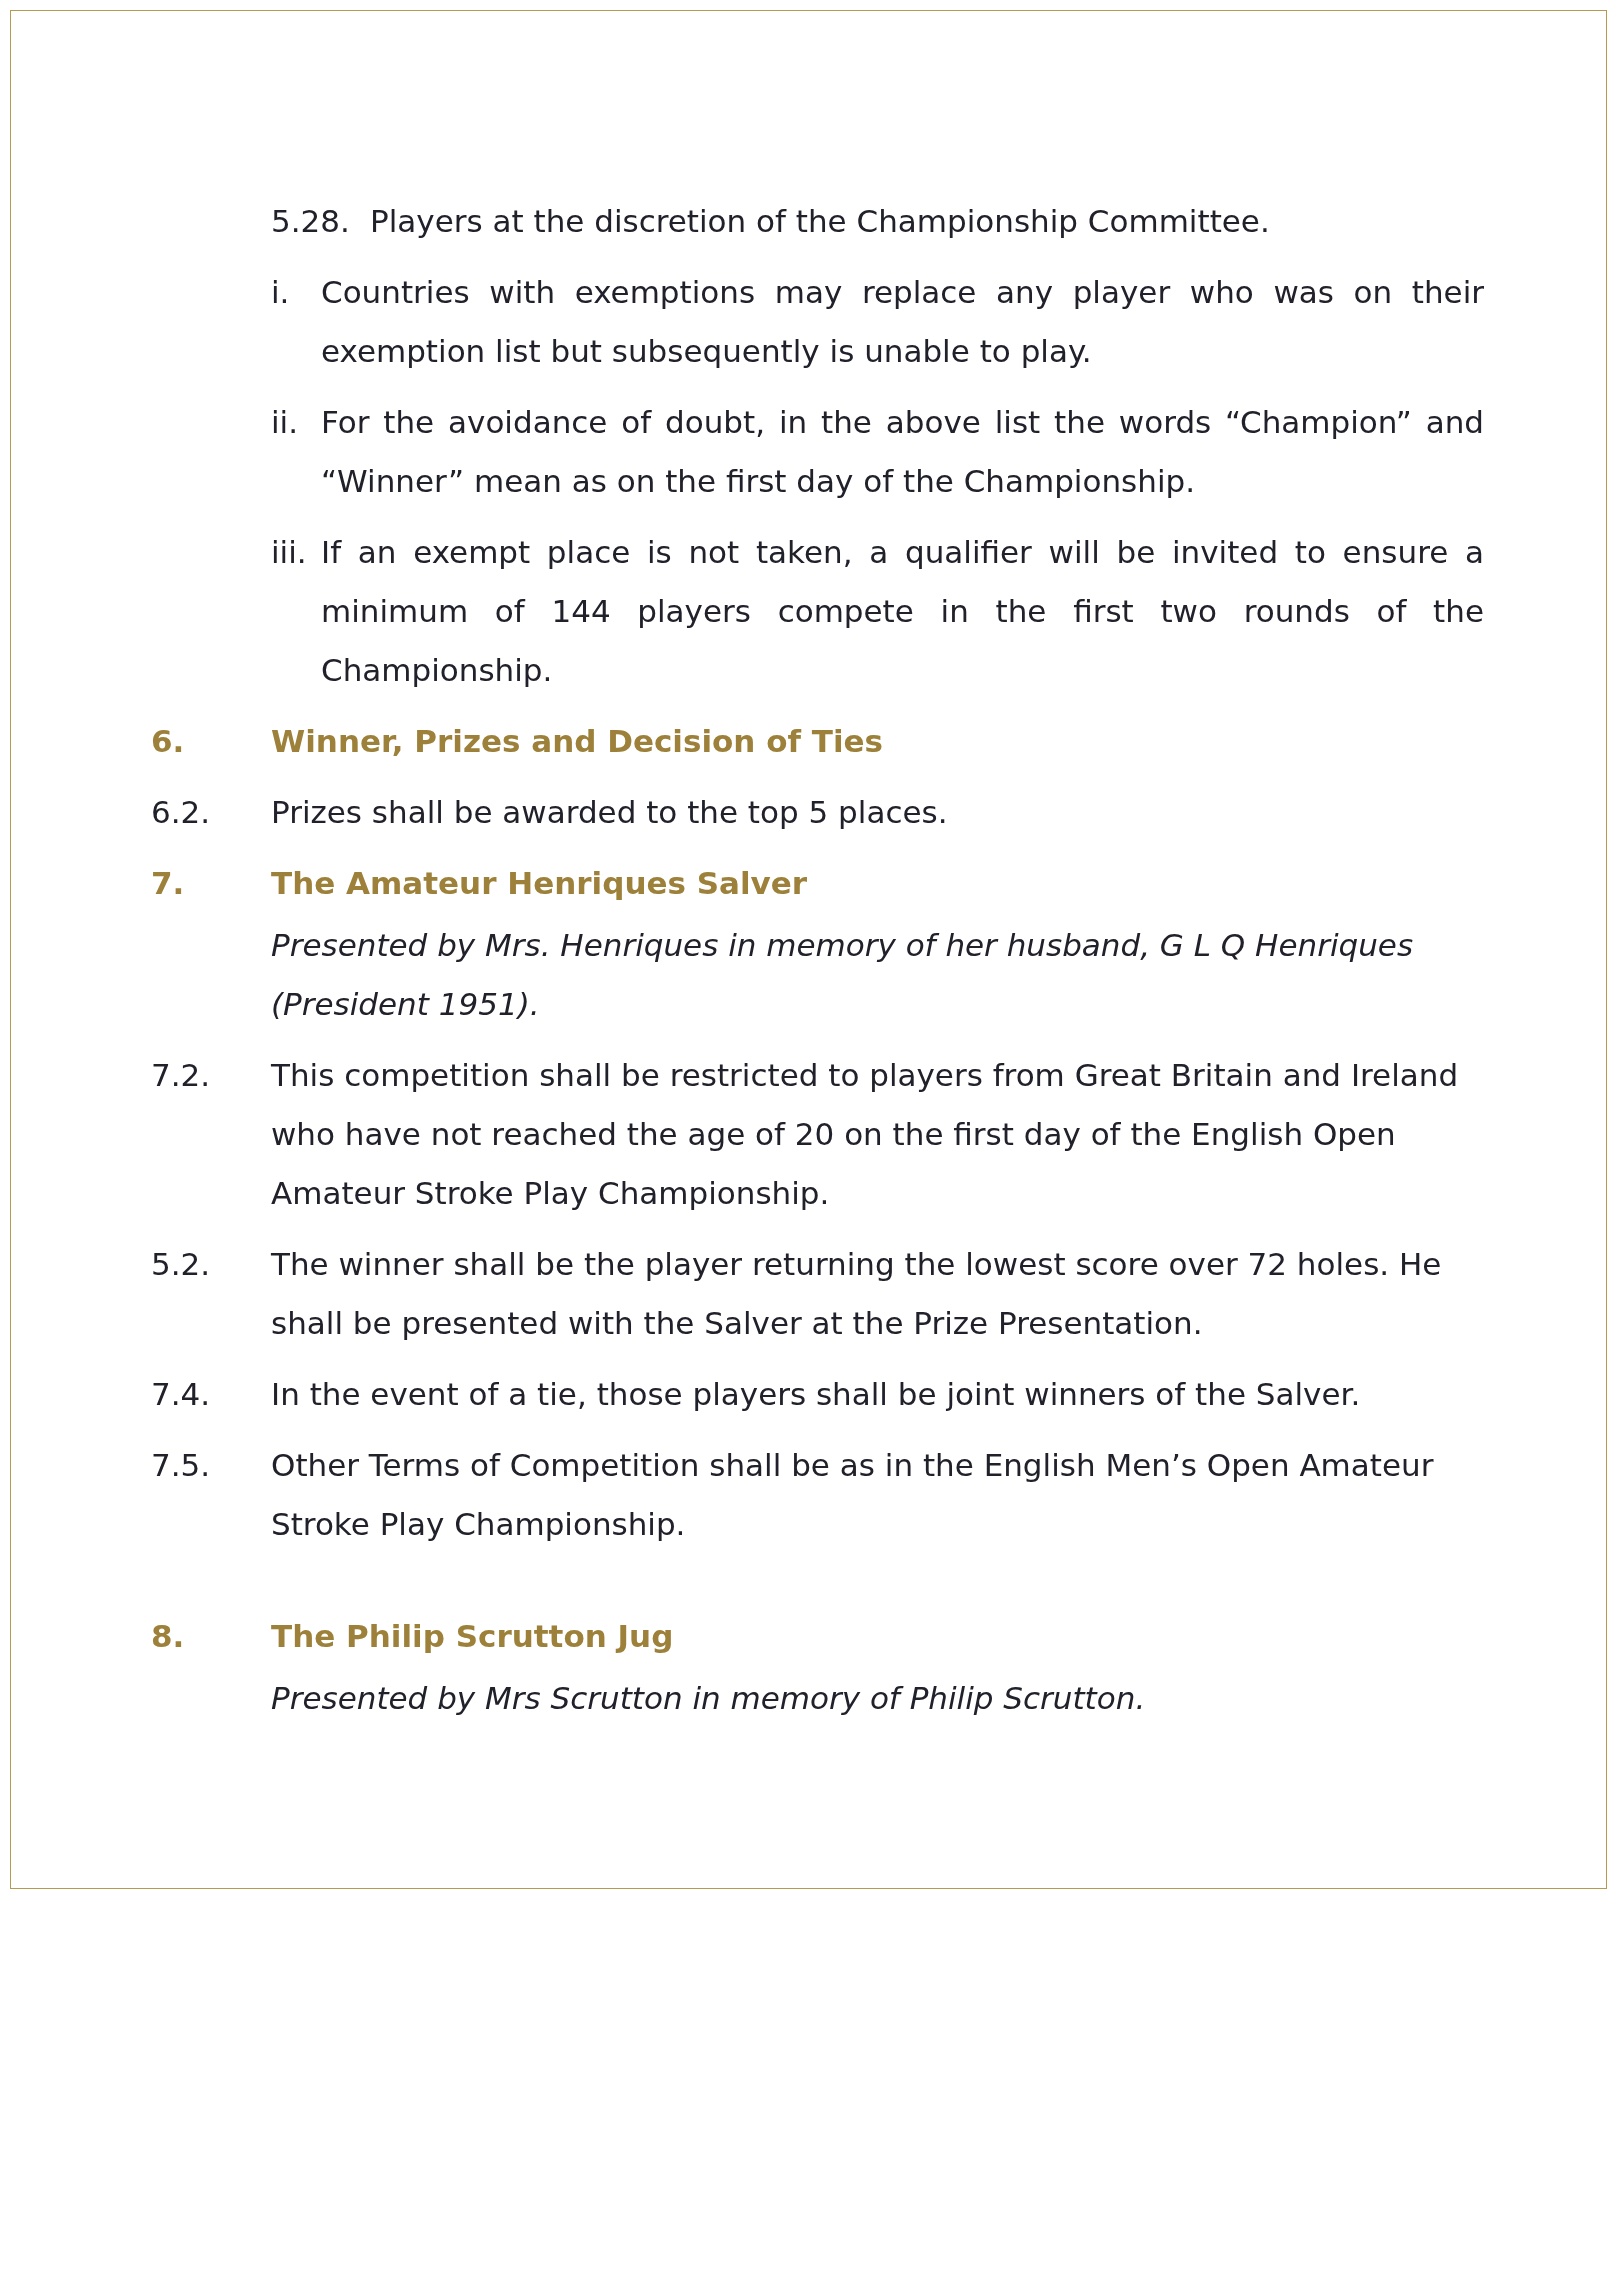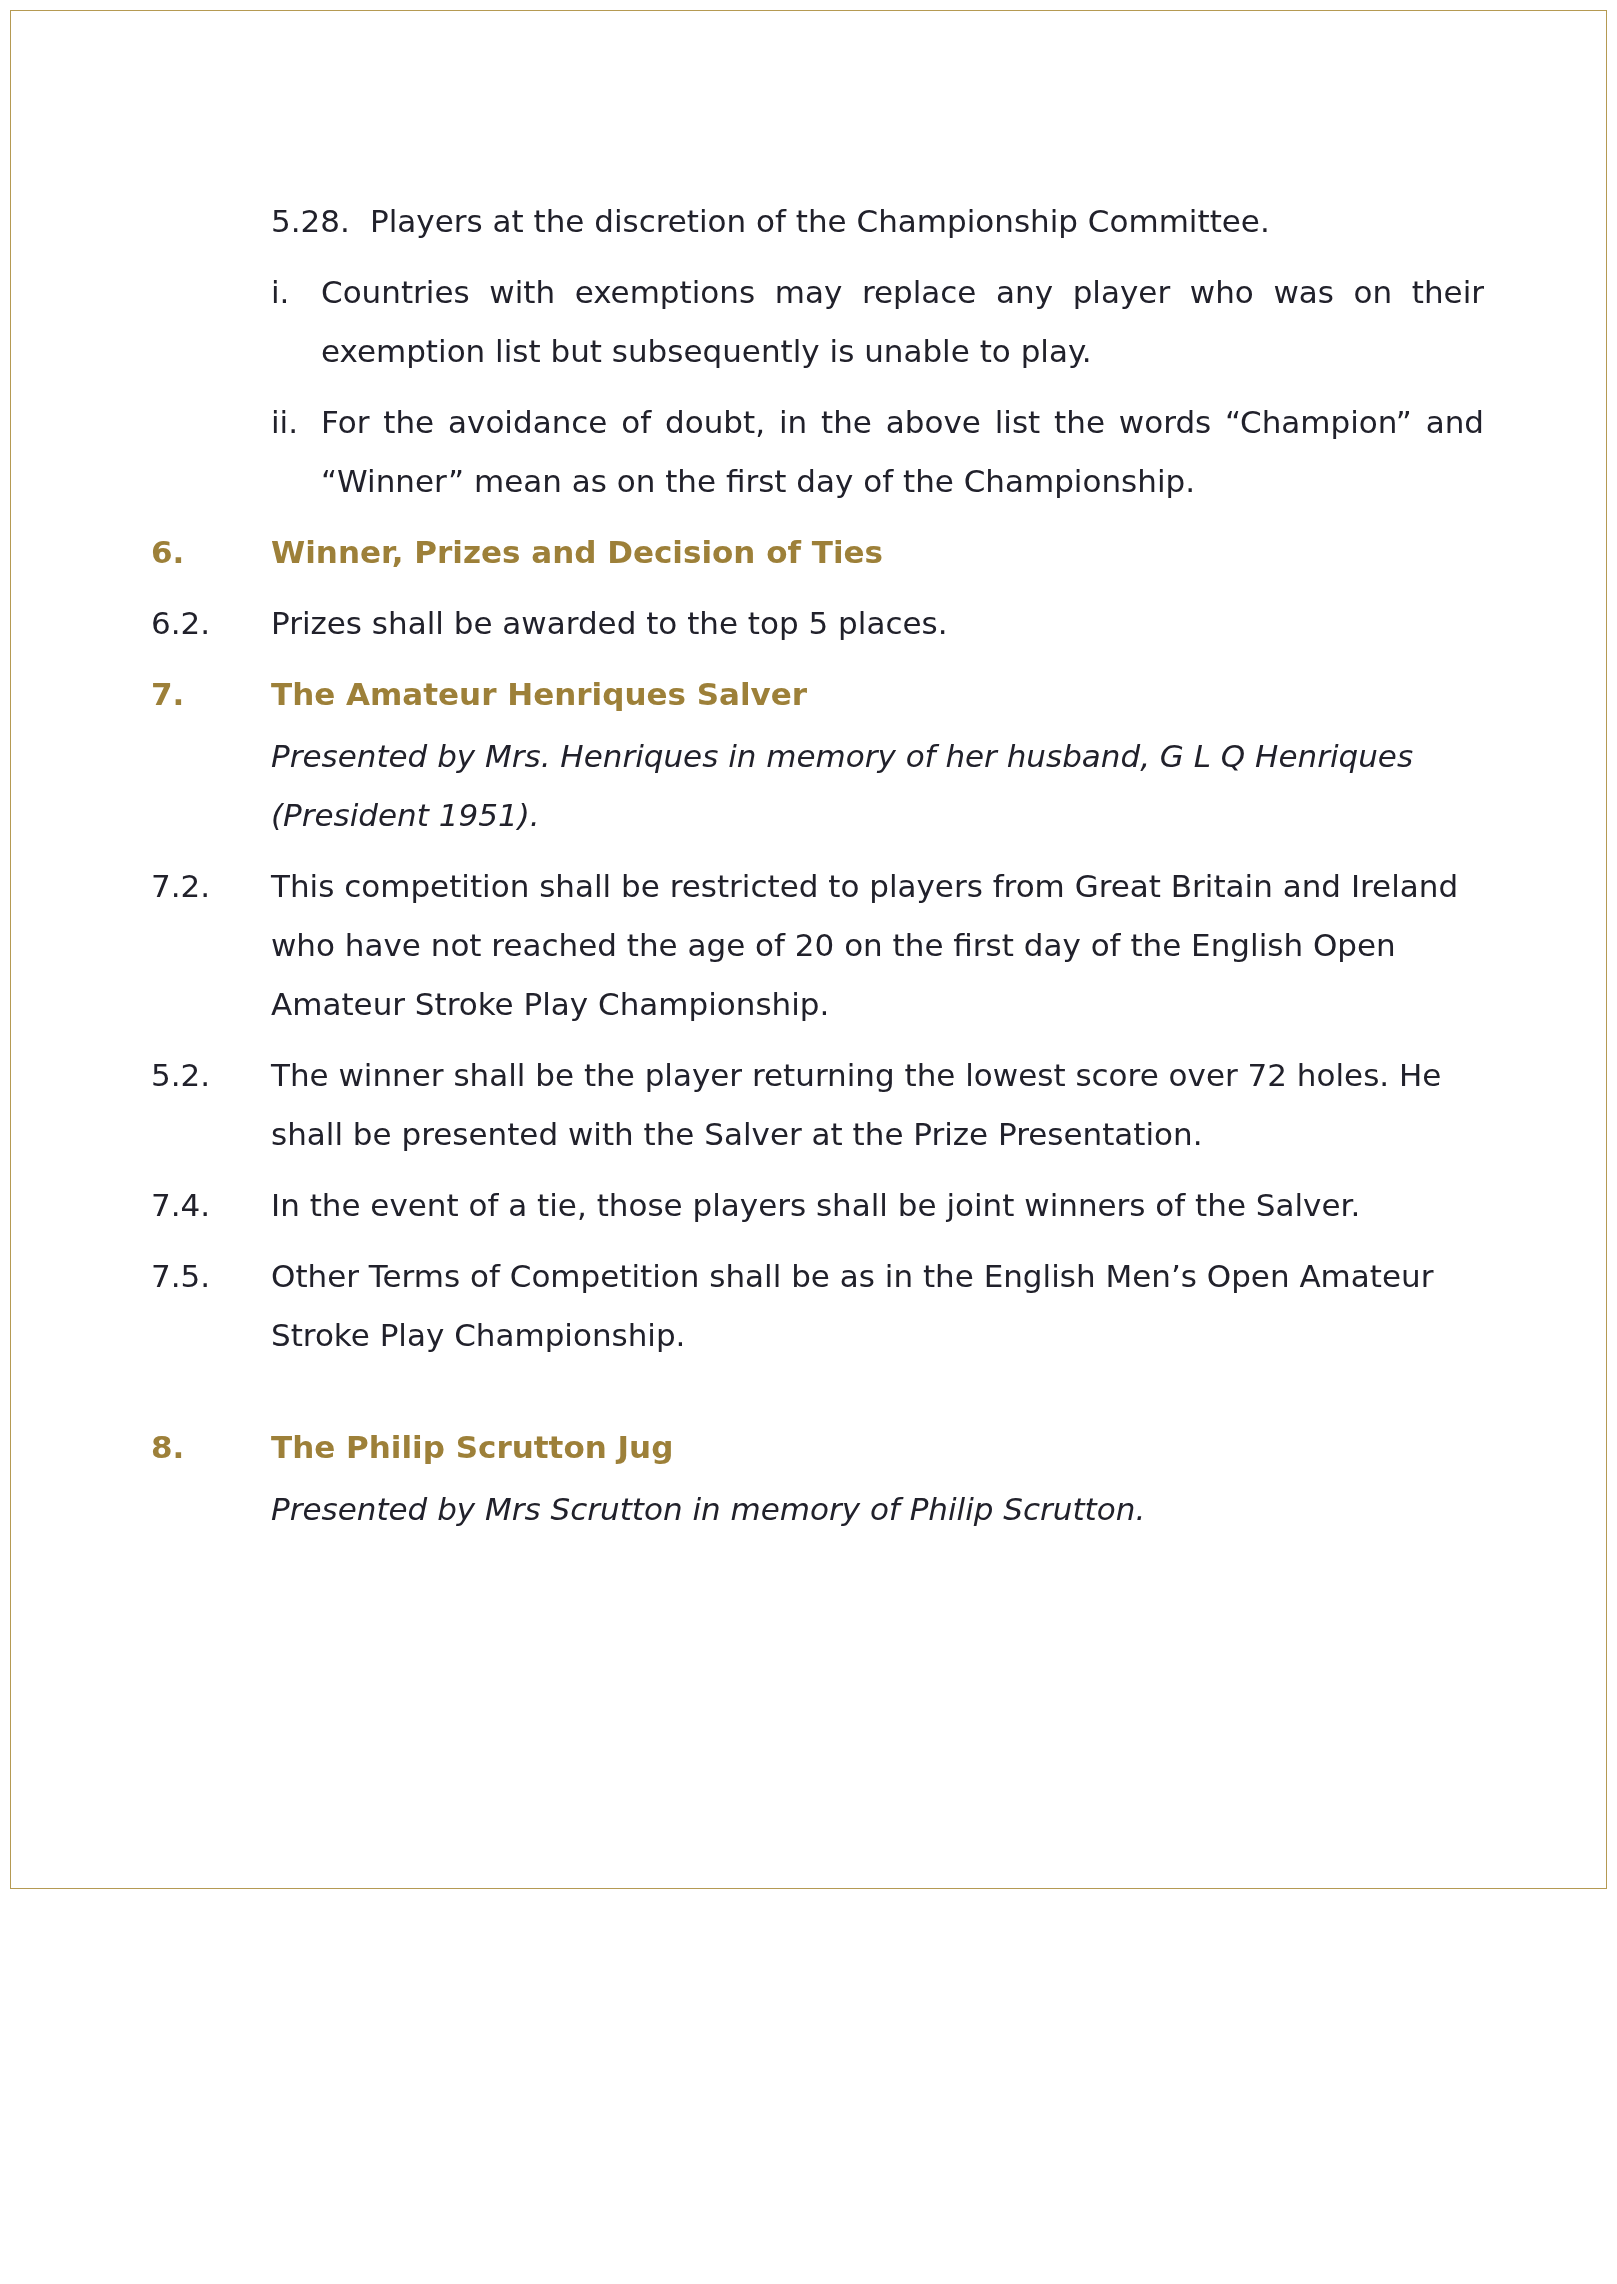--- a/index.html
+++ b/index.html
@@ -93,20 +93,24 @@
     <div class="block item indent1 just">
       <span class="num col-roman">i.</span>
       <span class="txt">Countries with exemptions may replace any player who was on their exemption list but subsequently is unable to play.</span>
     </div>
 
     <div class="block item indent1 just">
       <span class="num col-roman">ii.</span>
       <span class="txt">For the avoidance of doubt, in the above list the words “Champion” and “Winner” mean as on the first day of the Championship.</span>
     </div>
 
+    <div class="block item indent1 just">
+      <span class="num col-roman">iii.</span>
+      <span class="txt">If an exempt place is not taken, a qualifier will be invited to ensure a minimum of 144 players compete in the first two rounds of the Championship.</span>
+    </div>
 
     <div class="block item heading">
       <span class="num col-main">6.</span>
       <span class="txt">Winner, Prizes and Decision of Ties</span>
     </div>
 
 
     <div class="block item">
       <span class="num col-main">6.2.</span>
       <span class="txt">Prizes shall be awarded to the top 5 places.</span>

